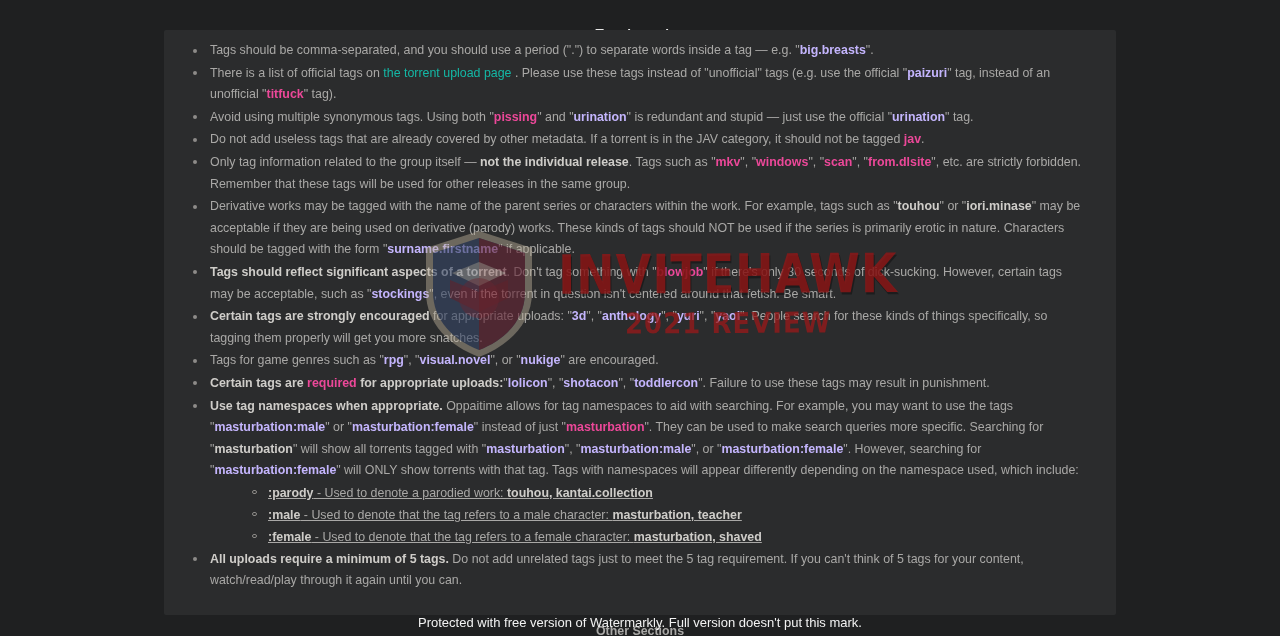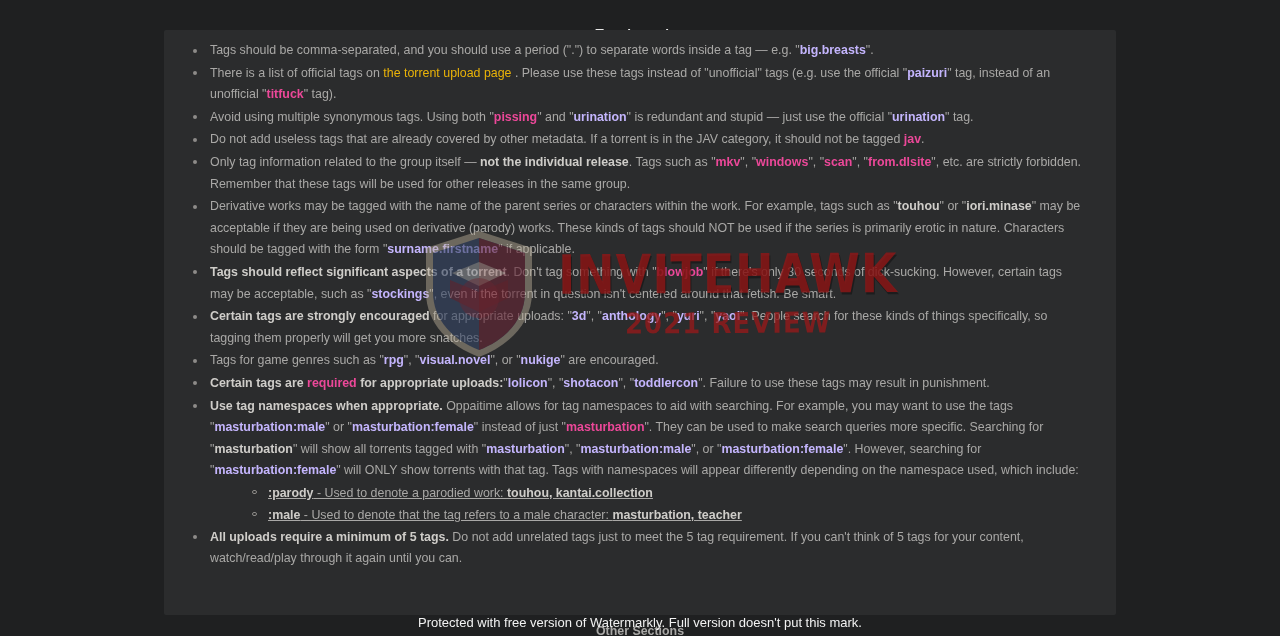--- a/index.html
+++ b/index.html
@@ -72,21 +72,21 @@
     position: absolute;
     left: 42px; top: 8px;
     width: 4.5px; height: 4.5px;
     border-radius: 50%;
     border: 1px solid #8d8b88;
     background: transparent;
   }
   b, .b { color: #cfcdc9; font-weight: bold; }
   .green { color: #c4b5fd; font-weight: bold; margin-top: 44px; }
   .red   { color: #ec4899; font-weight: bold; }
-  .link  { color: #eab308; }
+  .link  { color: #14b8a6; }
 
   
   .watermark {
     position: absolute;
     left: 0; top: 0; right: 0; bottom: 0;
     pointer-events: none;
   }
   .wm-shield {
     position: absolute;
     left: 420px; top: 228px;
@@ -151,20 +151,21 @@
         <li class="rule"><span class="bullet"></span><span>Do not add useless tags that are already covered by other metadata. If a torrent is in the JAV category, it should not be tagged </span><span class="red">jav</span><span>.</span></li>
         <li class="rule"><span class="bullet"></span><span>Only tag information related to the group itself — </span><span class="b">not the individual release</span><span>. Tags such as "</span><span class="red">mkv</span><span>", "</span><span class="red">windows</span><span>", "</span><span class="red">scan</span><span>", "</span><span class="red">from.dlsite</span><span>", etc. are strictly forbidden. Remember that these tags will be used for other releases in the same group.</span></li>
         <li class="rule"><span class="bullet"></span><span>Derivative works may be tagged with the name of the parent series or characters within the work. For example, tags such as "</span><span class="b">touhou</span><span>" or "</span><span class="b">iori.minase</span><span>" may be acceptable if they are being used on derivative (parody) works. These kinds of tags should NOT be used if the series is primarily erotic in nature. Characters should be tagged with the form "</span><span class="green">surname.firstname</span><span>" if applicable.</span></li>
         <li class="rule"><span class="bullet"></span><span class="b">Tags should reflect significant aspects of a torrent</span><span>. Don't tag something with "</span><span class="red">blowjob</span><span>" if there's only 30 seconds of dick-sucking. However, certain tags may be acceptable, such as "</span><span class="green">stockings</span><span>", even if the torrent in question isn't centered around that fetish. Be smart.</span></li>
         <li class="rule"><span class="bullet"></span><span class="b">Certain tags are strongly encouraged</span><span> for appropriate uploads: "</span><span class="green">3d</span><span>", "</span><span class="green">anthology</span><span>", "</span><span class="green">yuri</span><span>", "</span><span class="green">yaoi</span><span>". People search for these kinds of things specifically, so tagging them properly will get you more snatches.</span></li>
         <li class="rule"><span class="bullet"></span><span>Tags for game genres such as "</span><span class="green">rpg</span><span>", "</span><span class="green">visual.novel</span><span>", or "</span><span class="green">nukige</span><span>" are encouraged.</span></li>
         <li class="rule"><span class="bullet"></span><span class="b">Certain tags are </span><span class="red">required</span><span class="b"> for appropriate uploads:</span><span>"</span><span class="green">lolicon</span><span>", "</span><span class="green">shotacon</span><span>", "</span><span class="green">toddlercon</span><span>". Failure to use these tags may result in punishment.</span></li>
         <li class="rule"><span class="bullet"></span><span class="b">Use tag namespaces when appropriate.</span><span> Oppaitime allows for tag namespaces to aid with searching. For example, you may want to use the tags "</span><span class="green">masturbation:male</span><span>" or "</span><span class="green">masturbation:female</span><span>" instead of just "</span><span class="red">masturbation</span><span>". They can be used to make search queries more specific. Searching for "</span><span class="b">masturbation</span><span>" will show all torrents tagged with "</span><span class="green">masturbation</span><span>", "</span><span class="green">masturbation:male</span><span>", or "</span><span class="green">masturbation:female</span><span>". However, searching for "</span><span class="green">masturbation:female</span><span>" will ONLY show torrents with that tag. Tags with namespaces will appear differently depending on the namespace used, which include:</span><ul class="sublist">
             <li class="subrule"><span class="bullet-open"></span><span class="b">:parody</span><span> - Used to denote a parodied work: </span><span class="b">touhou, kantai.collection</span></li>
             <li class="subrule"><span class="bullet-open"></span><span class="b">:male</span><span> - Used to denote that the tag refers to a male character: </span><span class="b">masturbation, teacher</span></li>
+            <li class="subrule"><span class="bullet-open"></span><span class="b">:female</span><span> - Used to denote that the tag refers to a female character: </span><span class="b">masturbation, shaved</span></li>
           </ul></li>
         <li class="rule"><span class="bullet"></span><span class="b">All uploads require a minimum of 5 tags.</span><span> Do not add unrelated tags just to meet the 5 tag requirement. If you can't think of 5 tags for your content, watch/read/play through it again until you can.</span></li>
       </ul>
   </div>
 
   <div class="watermark">
     <svg class="wm-shield" viewBox="0 0 118 132">
       <path d="M59 3 L112 20 L112 64 C112 96 88 118 59 129 C30 118 6 96 6 64 L6 20 Z" fill="#b9ad98" opacity="0.75"></path>
       <path d="M59 10 L105 25 L105 64 C105 92 85 112 59 122 C33 112 13 92 13 64 L13 25 Z" fill="#2e3f63" opacity="0.92"></path>
       <path d="M59 10 L105 25 L105 64 C105 92 85 112 59 122 L59 10 Z" fill="#6d2230" opacity="0.88"></path>

